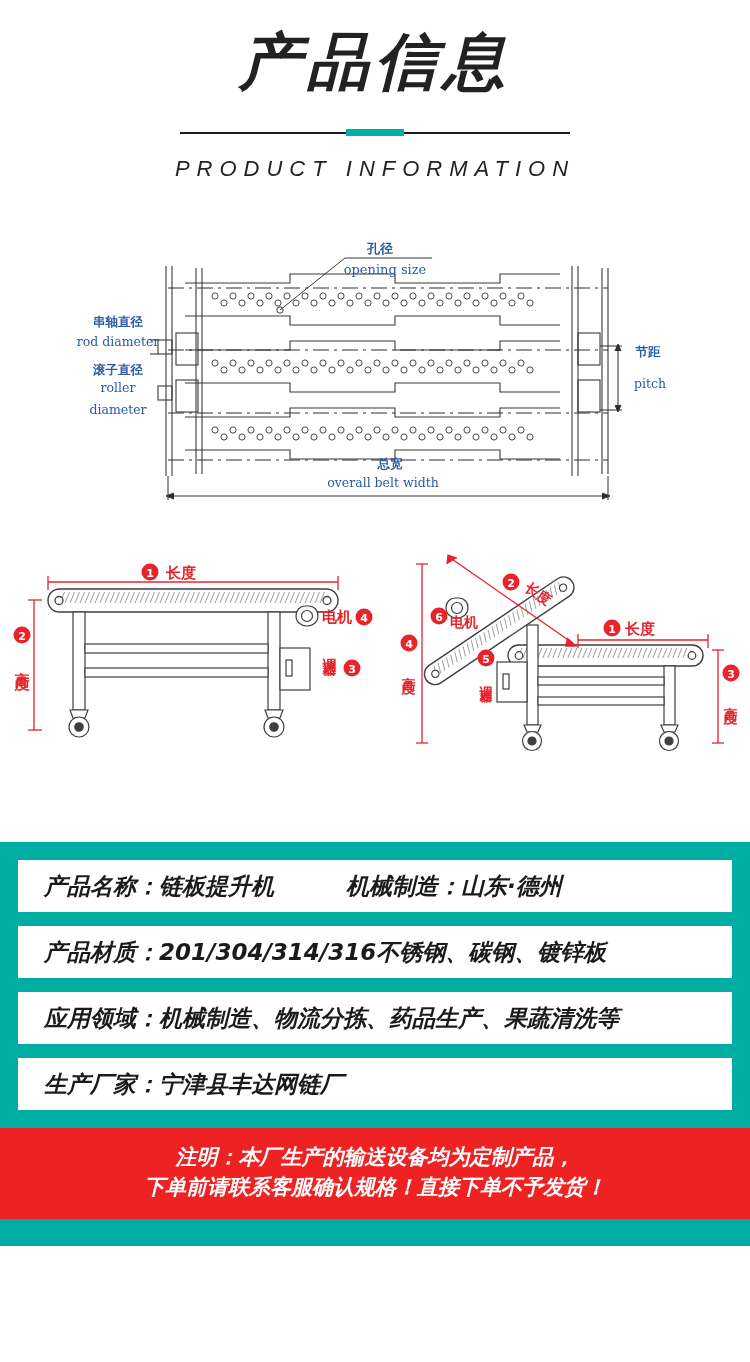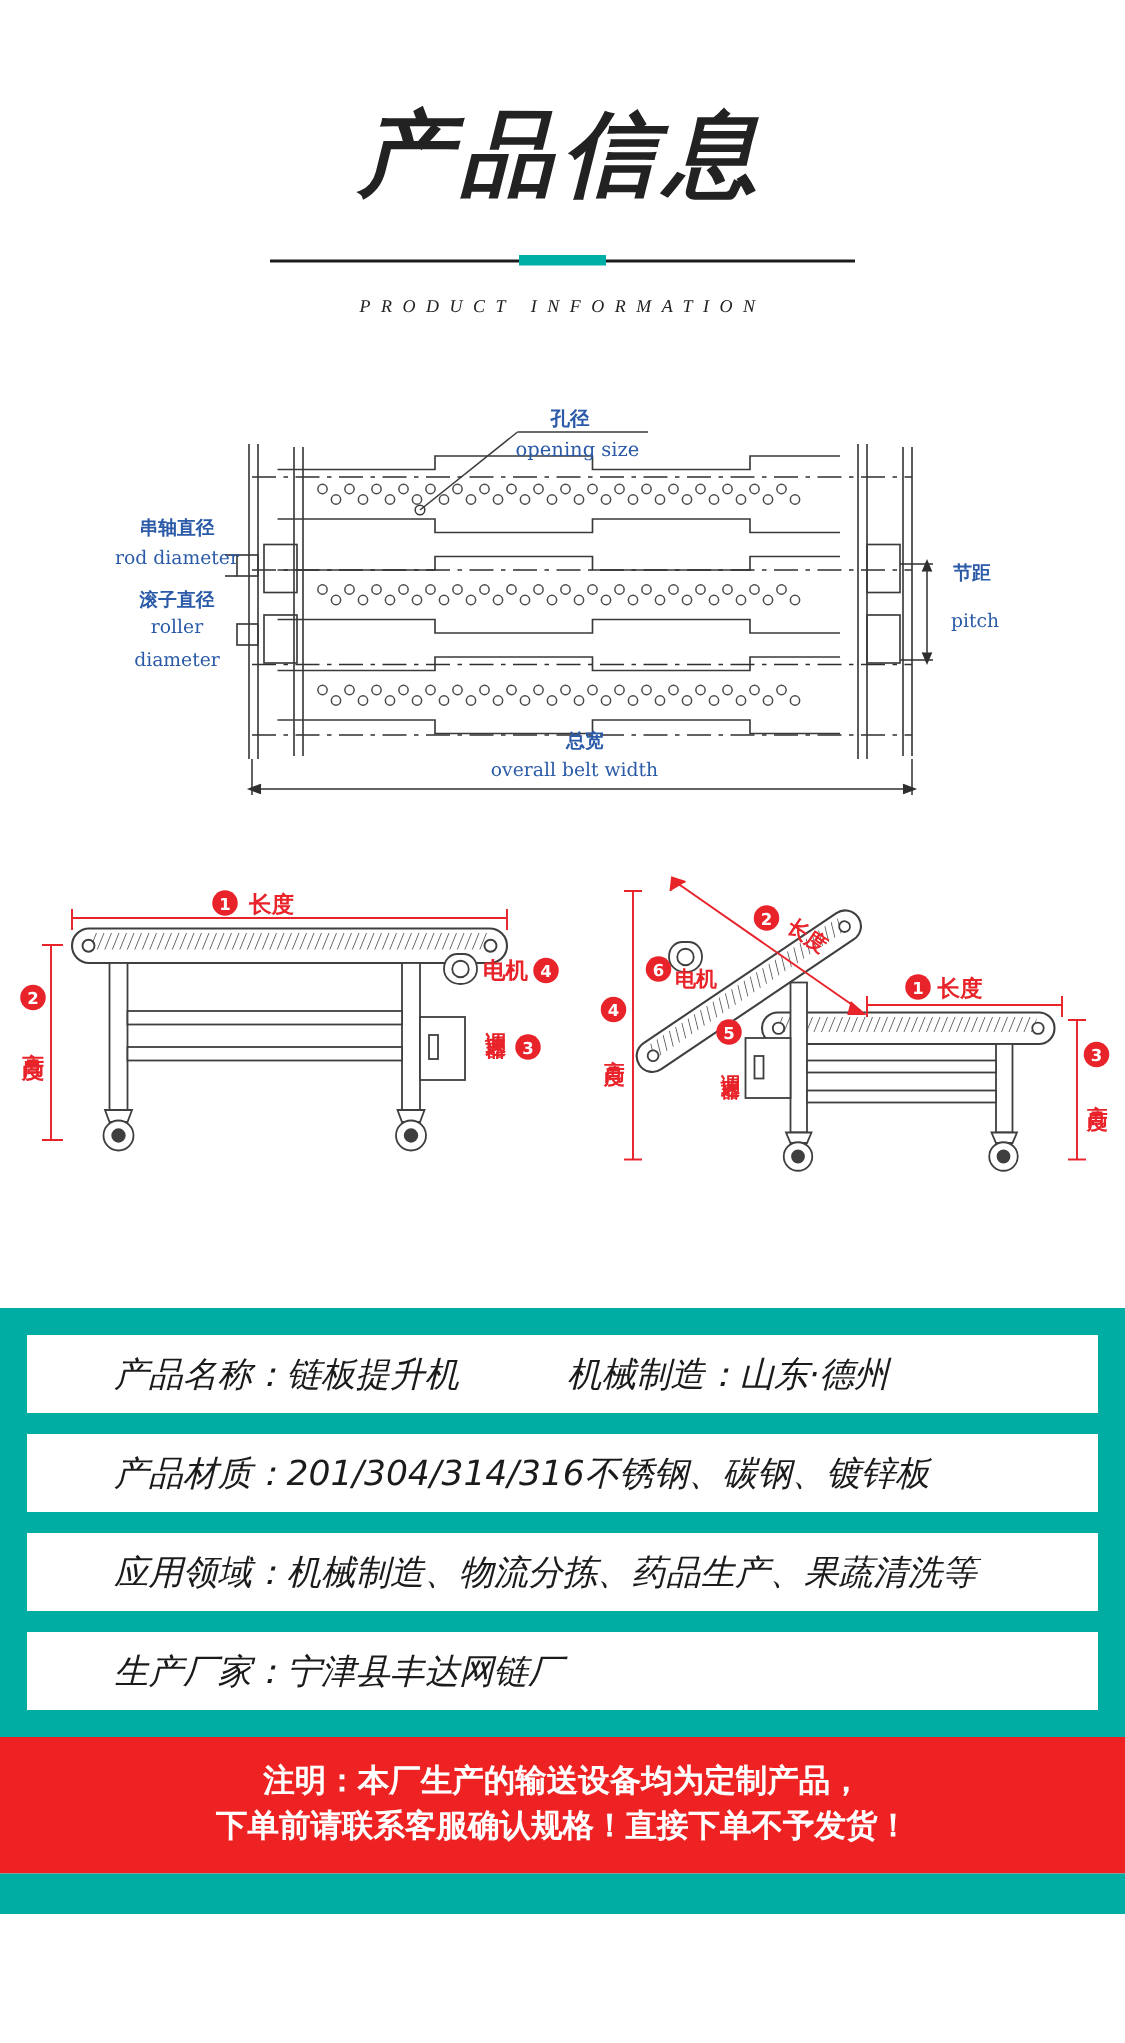--- a/index.html
+++ b/index.html
@@ -6,43 +6,43 @@
   body{
     width:750px;height:1362px;
     background:#ffffff;
     font-family:"Liberation Sans", sans-serif;
     overflow:hidden;
     position:relative;
   }
   .page{width:750px;height:1362px;position:relative;}
 
   
-  .header{padding-top:72px;text-align:center;}
+  .header{padding-top:31px;text-align:center;}
   .header-title{
     font-size:62px;
     font-weight:bold;
     font-style:italic;
     color:#222222;
     letter-spacing:6px;
     line-height:1;
     font-family:"DejaVu Sans","Liberation Sans",sans-serif;
   }
   .rule-wrap{
     width:390px;margin:36px auto 0;
     display:flex;align-items:center;justify-content:center;
   }
   .rule-seg{height:2px;background:#1c1c1c;flex:1;}
   .rule-accent{width:58px;height:7px;background:#00b0a6;}
   .header-sub{
     margin-top:20px;
-    font-size:12px;
+    font-size:22px;
     font-style:italic;
     color:#222222;
     letter-spacing:7px;
-    font-family:Liberation Serif, serif;
+    font-family:Liberation Sans, sans-serif;
   }
 
   
   .tech-wrap{position:relative;width:690px;height:300px;margin-top:46px;}
   .tech-wrap svg{display:block;}
 
   
   .conveyors{position:relative;width:750px;height:280px;margin-top:12px;}
   .conveyors svg{display:block;}
 
@@ -57,39 +57,39 @@
     margin:0 18px 14px 18px;
     height:52px;
     display:flex;
     align-items:center;
     padding-left:26px;
     box-sizing:border-box;
   }
   .spec-row:last-child{margin-bottom:0;text-align:center;}
   .spec-text{
     font-size:23px;
-    font-weight:normal;
+    font-weight:bold;
     font-style:italic;
     color:#1b1b1b;
     white-space:nowrap;
     font-family:"DejaVu Sans","Liberation Sans",sans-serif;
-    margin-left:32px;
   }
   .spec-text.two-col{display:flex;gap:72px;}
 
   
   .notice{
     background:#ee2222;
     padding:14px 0 16px 0;
     text-align:center;
   }
   .notice-line{
     color:#ffffff;
     font-size:21px;
     font-weight:bold;
+    font-style:italic;
     line-height:1.45;
     font-family:"DejaVu Sans","Liberation Sans",sans-serif;
   }
   .bottom-bar{height:27px;background:#00ada3;}
 </style>
 </head>
 <body>
 
 <div class="page">
 

